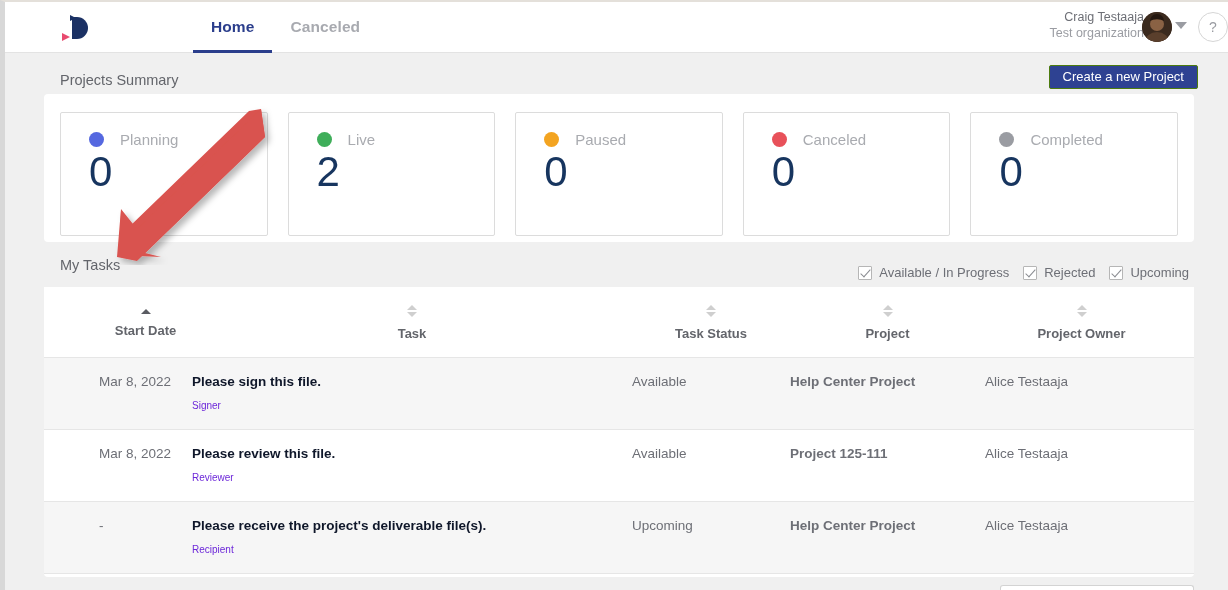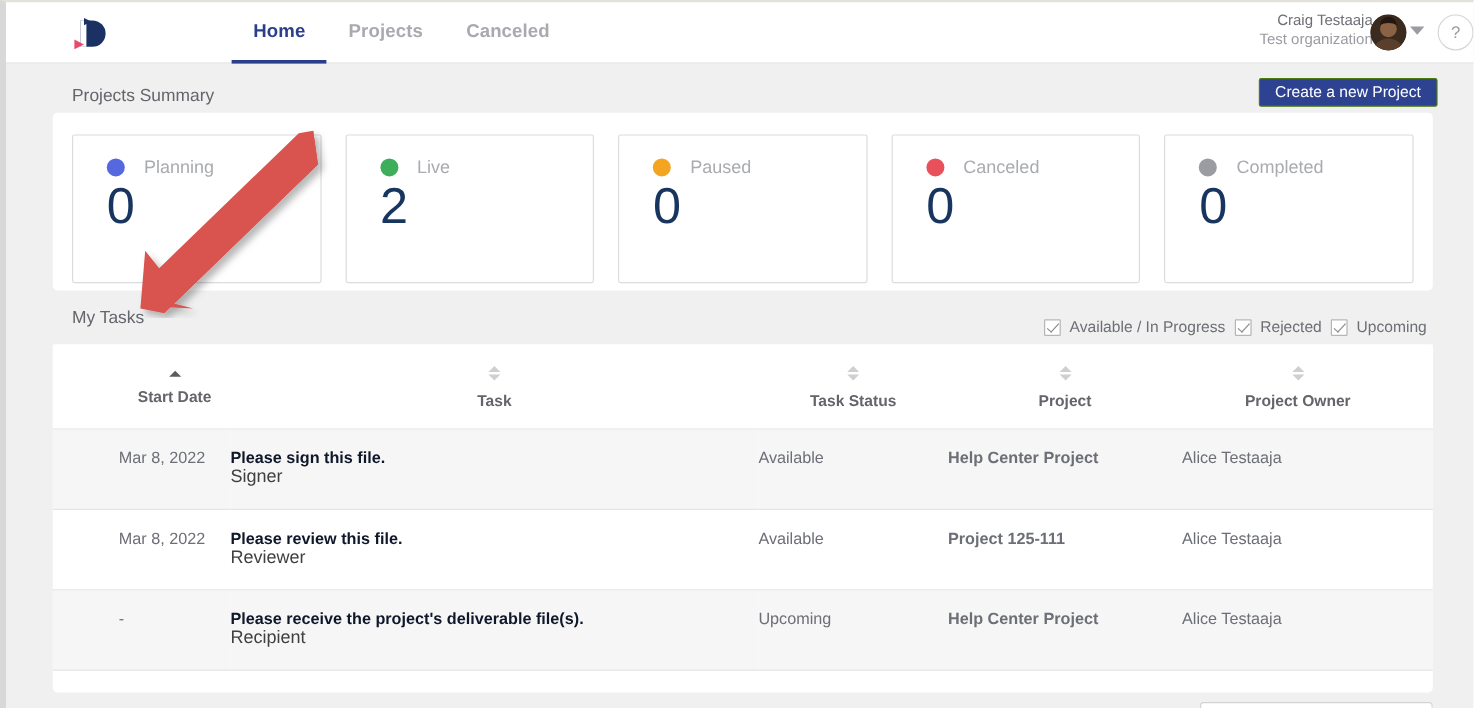--- a/index.html
+++ b/index.html
@@ -106,21 +106,21 @@
   .stat-value {
     font-size: 42px; color: #17355f; font-weight: 300;
     margin-top: -2px; line-height: 1.25;
   }
 
   
   #my-tasks-title { left: 55px; top: 255px; text-align: center; }
 
   .filters {
     position: absolute; right: 39px; top: 263px;
-    display: flex; align-items: center; gap: 8px;
+    display: flex; align-items: center; gap: 14px;
   }
   .filter { display: flex; align-items: center; gap: 7px; cursor: pointer; }
   .chk {
     width: 14px; height: 14px; border: 1px solid #b6b6b6; background: #fff;
     position: relative; border-radius: 1px; flex: none;
   }
   .chk.on::after {
     content: ""; position: absolute; left: 4px; top: 0px;
     width: 4px; height: 9px;
     border: solid #8a8c91; border-width: 0 1.6px 1.6px 0;
@@ -148,21 +148,21 @@
   .tri-dn { border-top: 5px solid #cfcfcf; }
   .sorter.active .tri-up { border-bottom-color: #5a5c62; }
 
   .tbl td {
     font-size: 13.5px; color: #6d6f76;
     padding: 16px 0 18px 0; vertical-align: top;
     border-top: 1px solid #e6e6e6; border-bottom: 1px solid #e6e6e6;
   }
   tr.shaded td { background: #f6f6f6; }
   .task-title { font-weight: bold; color: #0f172a; font-size: 13.5px; }
-  .task-role { color: #404040; font-size: 15px; }
+  .task-role { color: #6d28d9; font-size: 10px; margin-top: 11px; }
   .proj-name { font-weight: bold; color: #4f5156; }
   .c-date   { width: 148px; padding-left: 55px !important; }
   .c-task   { width: 440px; }
   .c-status { width: 158px; }
   .c-proj   { width: 195px; }
   .c-owner  { width: auto; }
   .tbl tr > *:last-child { padding-right: 16px; }
   .tbl colgroup + thead th:first-child { padding-left: 55px; }
 
   .tbl-pad-left { padding-left: 55px !important; }
@@ -193,21 +193,20 @@
       <svg class="logo-svg" width="48" height="34" viewBox="0 0 48 34" aria-hidden="true">
         <path d="M14 6 L24 6 A11 11 0 0 1 24 28 L14 28 Z" fill="#1b3164"></path>
         <rect x="14" y="6" width="5" height="22" fill="#ffffff"></rect>
         <path d="M17 4 L23 7 L17 10 Z" fill="#1b3164"></path>
         <path d="M9 22 L17 26 L9 30 Z" fill="#e84a6f"></path>
       </svg>
     </div>
 
     <div class="nav-items">
       <div class="nav-item active">Home</div>
-      <div class="nav-item">Projects</div>
       <div class="nav-item">Canceled</div>
     </div>
 
     <div class="user-block">
       <div class="user-name">Craig Testaaja</div>
       <div class="user-org">Test organization</div>
     </div>
 
     <div class="avatar">
       <svg width="30" height="30" viewBox="0 0 30 30" aria-hidden="true">

